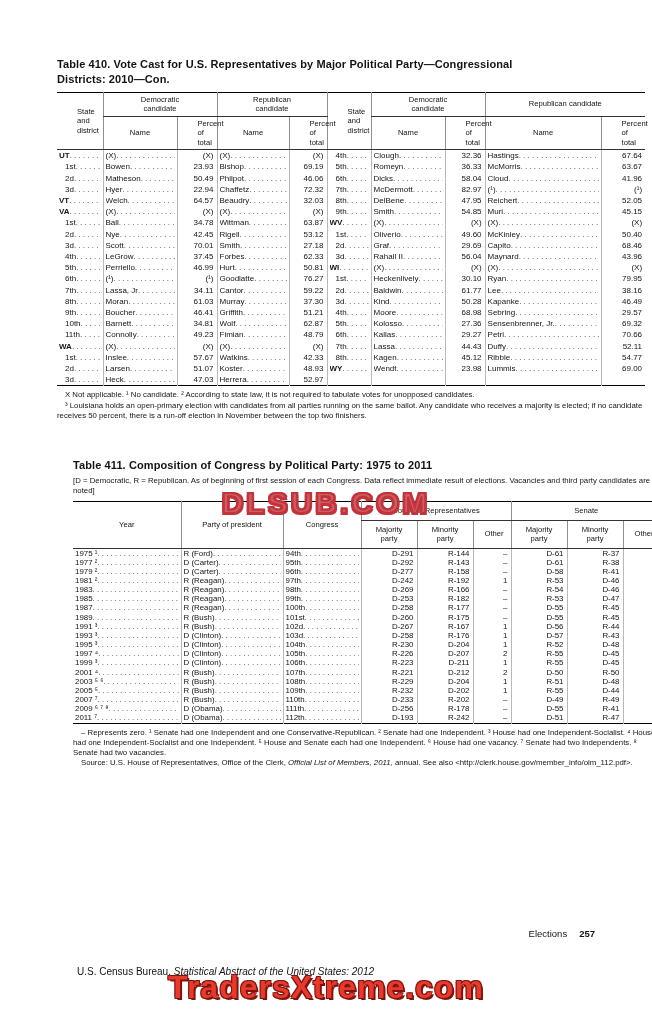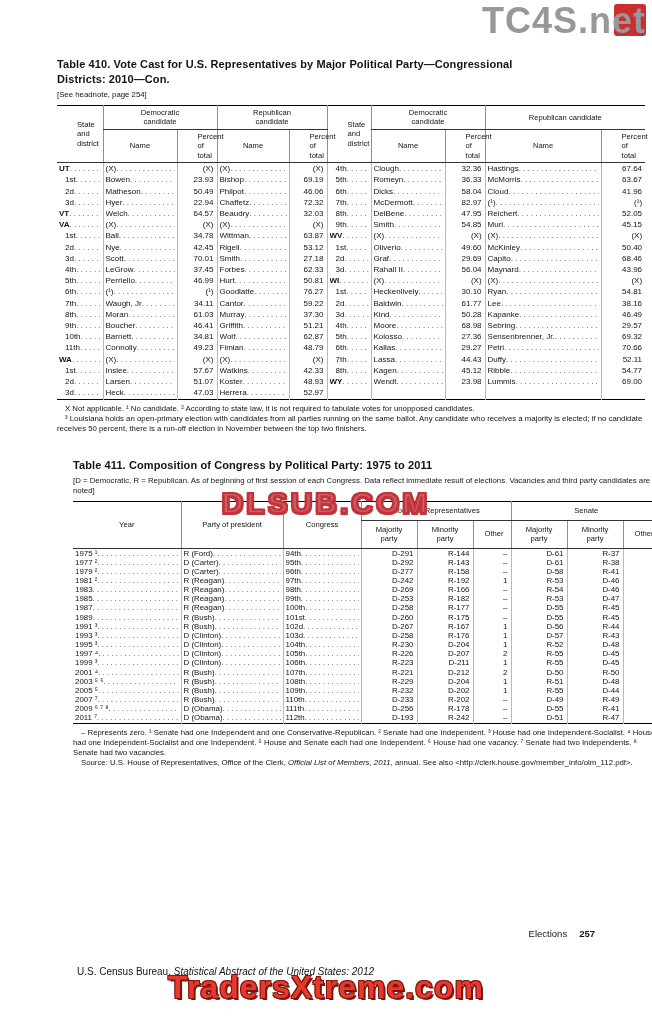--- a/index.html
+++ b/index.html
@@ -57,28 +57,23 @@
   .pagefoot { position:absolute; right:57px; top:928px; font-size:9.5px;text-align:center; }
   .pagefoot .pg { font-weight:bold; margin-left:12px; }
   .census-line { position:absolute; left:57px; top:966px; font-size:10px;padding-left:20px; }
   .census-line i { font-style:italic; }
 </style>
 </head>
 <body>
 
 <div class="page">
 
-  <div class="wm-top">
-    <div class="wm-top-box"></div>
-    <span class="wm-top-text">TC4S.net</span>
-  </div>
 
   <section class="t410">
     <h2 class="tbl-title">Table 410. Vote Cast for U.S. Representatives by Major Political Party—Congressional Districts: 2010—Con.</h2>
-    <div class="tbl-headnote">[See headnote, page 254]</div>
 
     <table class="cens">
       <colgroup>
         <col style="width:46px">
           <col style="width:74px">
           <col style="width:40px">
           <col style="width:72px">
           <col style="width:38px">
         <col style="width:44px">
           <col style="width:74px">
@@ -602,32 +597,32 @@
                 <span class="dots"></span>
               </div>
             </td>
             <td class="num">30.10</td>
             <td>
               <div class="ld">
                 <span class="nm">Ryan</span>
                 <span class="dots"></span>
               </div>
             </td>
-            <td class="num">54.81</td>
+            <td class="num">79.95</td>
           </tr>
           <tr>
             <td>
               <div class="ld">
                 <span class="nm ind">7th</span>
                 <span class="dots"></span>
               </div>
             </td>
             <td>
               <div class="ld">
-                <span class="nm">Waugh, Jr</span>
+                <span class="nm">Lassa, Jr</span>
                 <span class="dots"></span>
               </div>
             </td>
             <td class="num">34.11</td>
             <td>
               <div class="ld">
                 <span class="nm">Cantor</span>
                 <span class="dots"></span>
               </div>
             </td>

